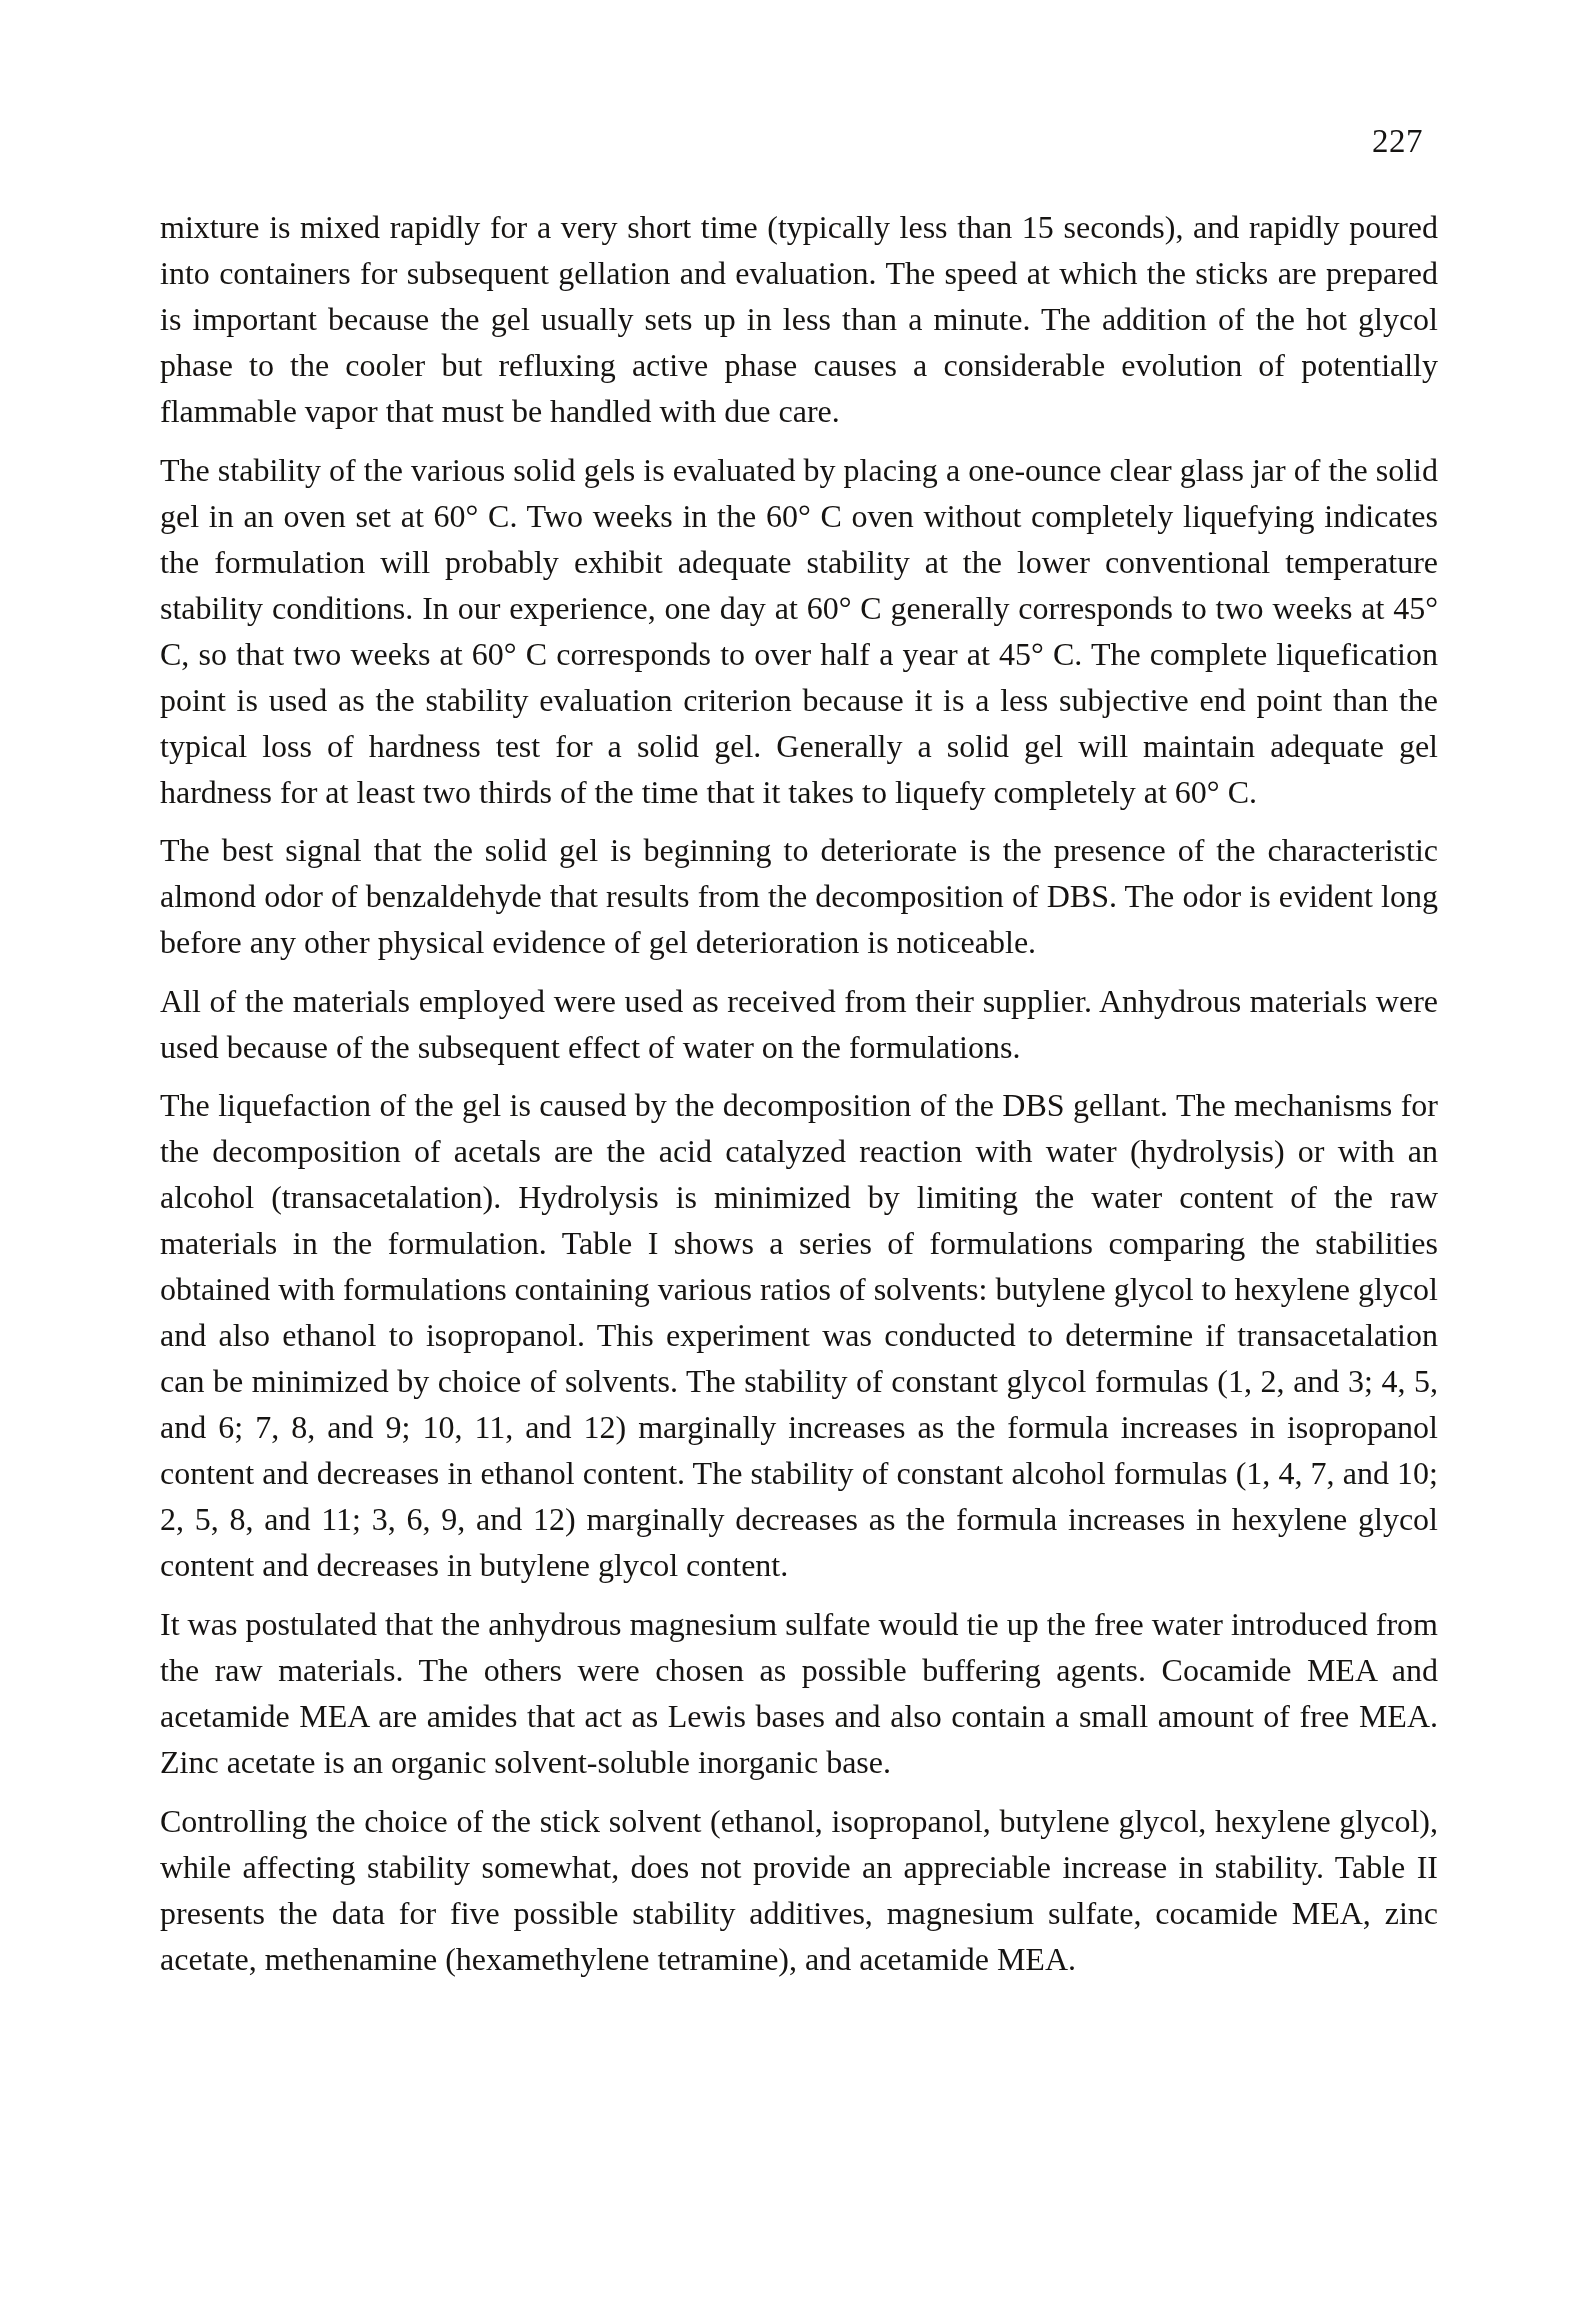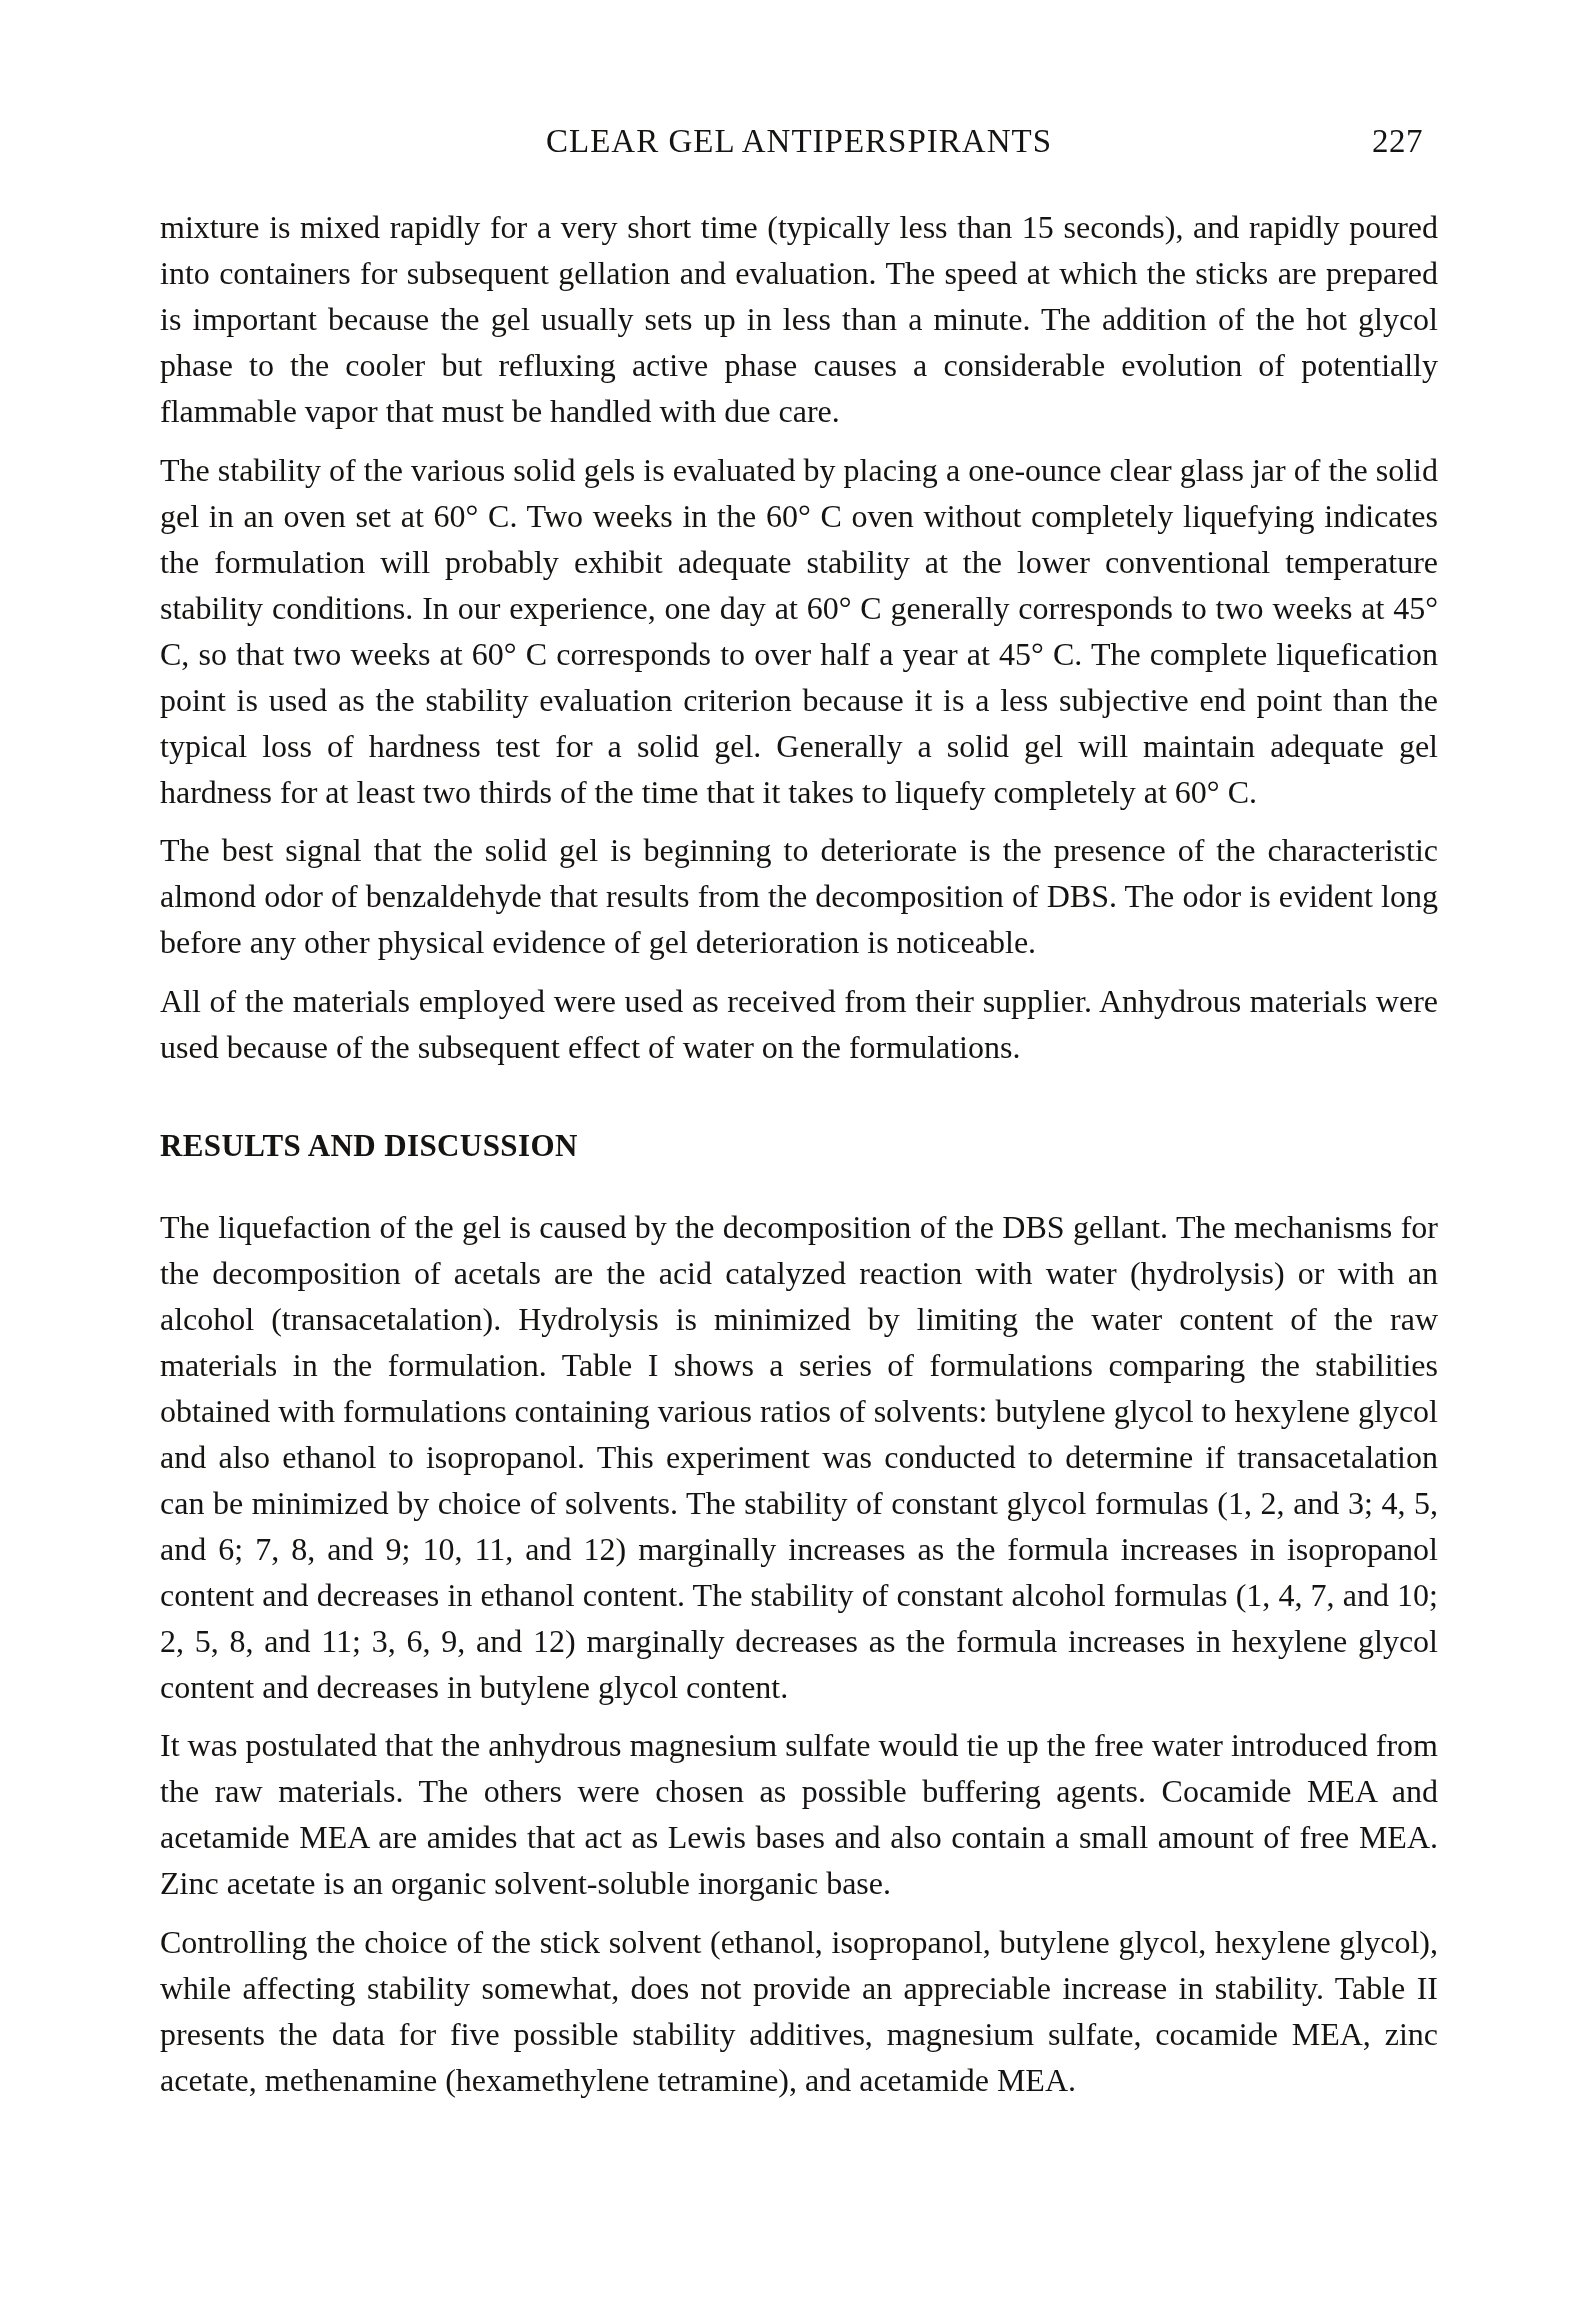--- a/index.html
+++ b/index.html
@@ -60,29 +60,27 @@
     text-align: left;
     margin: 56px 0 39px 0;
   }
 </style>
 </head>
 <body>
 
 <div class="page">
 
   <div class="running-head">
-    <span class="head-title">CLEAR GEL ANTIPERSPIRANTS</span>
     <span class="head-page">227</span>
   </div>
 
   <div class="body-text">
     <p>mixture is mixed rapidly for a very short time (typically less than 15 seconds), and rapidly poured into containers for subsequent gellation and evaluation. The speed at which the sticks are prepared is important because the gel usually sets up in less than a minute. The addition of the hot glycol phase to the cooler but refluxing active phase causes a considerable evolution of potentially flammable vapor that must be handled with due care.</p>
     <p>The stability of the various solid gels is evaluated by placing a one-ounce clear glass jar of the solid gel in an oven set at 60° C. Two weeks in the 60° C oven without completely liquefying indicates the formulation will probably exhibit adequate stability at the lower conventional temperature stability conditions. In our experience, one day at 60° C generally corresponds to two weeks at 45° C, so that two weeks at 60° C corresponds to over half a year at 45° C. The complete liquefication point is used as the stability evaluation criterion because it is a less subjective end point than the typical loss of hardness test for a solid gel. Generally a solid gel will maintain adequate gel hardness for at least two thirds of the time that it takes to liquefy completely at 60° C.</p>
     <p>The best signal that the solid gel is beginning to deteriorate is the presence of the characteristic almond odor of benzaldehyde that results from the decomposition of DBS. The odor is evident long before any other physical evidence of gel deterioration is noticeable.</p>
     <p>All of the materials employed were used as received from their supplier. Anhydrous materials were used because of the subsequent effect of water on the formulations.</p>
-    <h2 class="section-heading">RESULTS AND DISCUSSION</h2>
     <p>The liquefaction of the gel is caused by the decomposition of the DBS gellant. The mechanisms for the decomposition of acetals are the acid catalyzed reaction with water (hydrolysis) or with an alcohol (transacetalation). Hydrolysis is minimized by limiting the water content of the raw materials in the formulation. Table I shows a series of formulations comparing the stabilities obtained with formulations containing various ratios of solvents: butylene glycol to hexylene glycol and also ethanol to isopropanol. This experiment was conducted to determine if transacetalation can be minimized by choice of solvents. The stability of constant glycol formulas (1, 2, and 3; 4, 5, and 6; 7, 8, and 9; 10, 11, and 12) marginally increases as the formula increases in isopropanol content and decreases in ethanol content. The stability of constant alcohol formulas (1, 4, 7, and 10; 2, 5, 8, and 11; 3, 6, 9, and 12) marginally decreases as the formula increases in hexylene glycol content and decreases in butylene glycol content.</p>
     <p>It was postulated that the anhydrous magnesium sulfate would tie up the free water introduced from the raw materials. The others were chosen as possible buffering agents. Cocamide MEA and acetamide MEA are amides that act as Lewis bases and also contain a small amount of free MEA. Zinc acetate is an organic solvent-soluble inorganic base.</p>
     <p>Controlling the choice of the stick solvent (ethanol, isopropanol, butylene glycol, hexylene glycol), while affecting stability somewhat, does not provide an appreciable increase in stability. Table II presents the data for five possible stability additives, magnesium sulfate, cocamide MEA, zinc acetate, methenamine (hexamethylene tetramine), and acetamide MEA.</p>
   </div>
 
 </div>
 
 
 </body></html>

